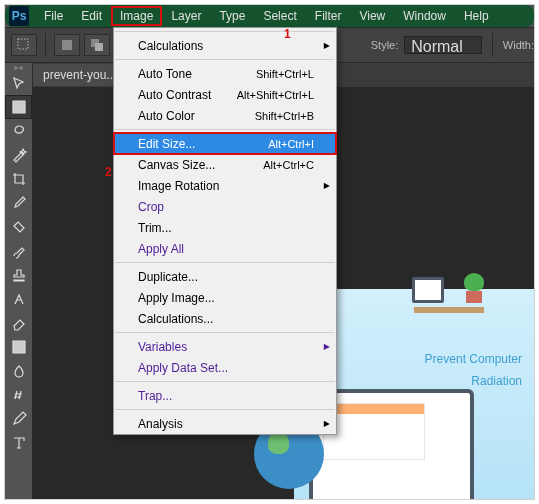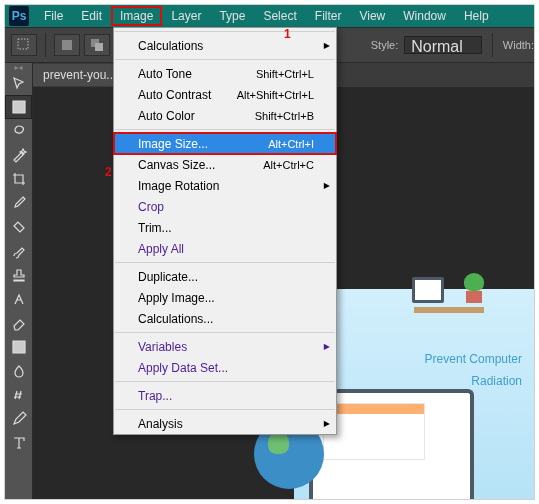--- a/index.html
+++ b/index.html
@@ -1,20 +1,20 @@
 <!DOCTYPE html>
 <html><head>
 <meta charset="utf-8">
 <style>
 * { margin:0; padding:0; box-sizing:border-box; font-family:"Segoe UI",Tahoma,sans-serif; font-size:12px; user-select:none; }
 body { background:#fff; width:539px; height:504px; overflow:hidden; position:relative; }
 .frame { position:absolute; left:4px; top:4px; width:531px; height:496px; border:1px solid #d0d0d0; background:#535353; }
 
 
-.menubar { height:22px; background:#0f766e; display:flex; align-items:center; padding-left:4px; color:#e0e0e0; }
+.menubar { height:22px; background:#14532d; display:flex; align-items:center; padding-left:4px; color:#e0e0e0;border-radius:8px; }
 .ps-logo { width:20px; height:20px; background:#001C33; color:#56A6D8; display:flex; align-items:center; justify-content:center; font-weight:bold; font-size:12px; border-radius:2px; margin-right:6px; }
 .menubar .item { padding:3px 9px; cursor:default; }
 .menubar .item.hl { border:2px solid #d90e0e; padding:1px 7px; }
 
 
 .optbar { height:36px; background:#424242; border-top:1px solid #2a2a2a; border-bottom:1px solid #2a2a2a; display:flex; align-items:center; padding-left:6px; color:#ccc; gap:4px; }
 .opt-ico { width:26px; height:22px; border:1px solid #2d2d2d; background:#4a4a4a; display:flex; align-items:center; justify-content:center; }
 .opt-right { margin-left:auto; display:flex; align-items:center; gap:6px; padding-right:0; }
 .opt-select { background:#333; border:1px solid #222; color:#ddd; padding:1px 18px 1px 6px; height:18px; position:relative; font-size:16px; }
 .opt-lbl { font-size:11px; color:#bbb; }
@@ -228,21 +228,21 @@
       <div class="row">
         <span>Auto Contrast</span>
         <span class="shortcut">Alt+Shift+Ctrl+L</span>
       </div>
       <div class="row">
         <span>Auto Color</span>
         <span class="shortcut">Shift+Ctrl+B</span>
       </div>
       <div class="sep"></div>
       <div class="row highlight hlbox">
-        <span>Image Size...</span>
+        <span>Edit Size...</span>
         <span class="shortcut">Alt+Ctrl+I</span>
       </div>
       <div class="row">
         <span>Canvas Size...</span>
         <span class="shortcut">Alt+Ctrl+C</span>
       </div>
       <div class="row sub">
         <span>Image Rotation</span>
       </div>
       <div class="row disabled">

